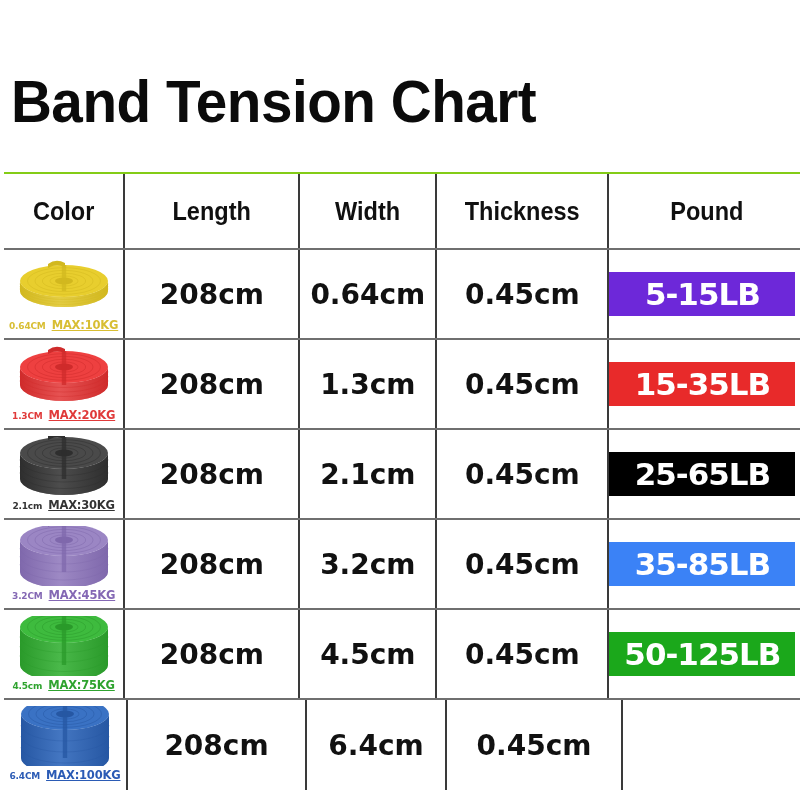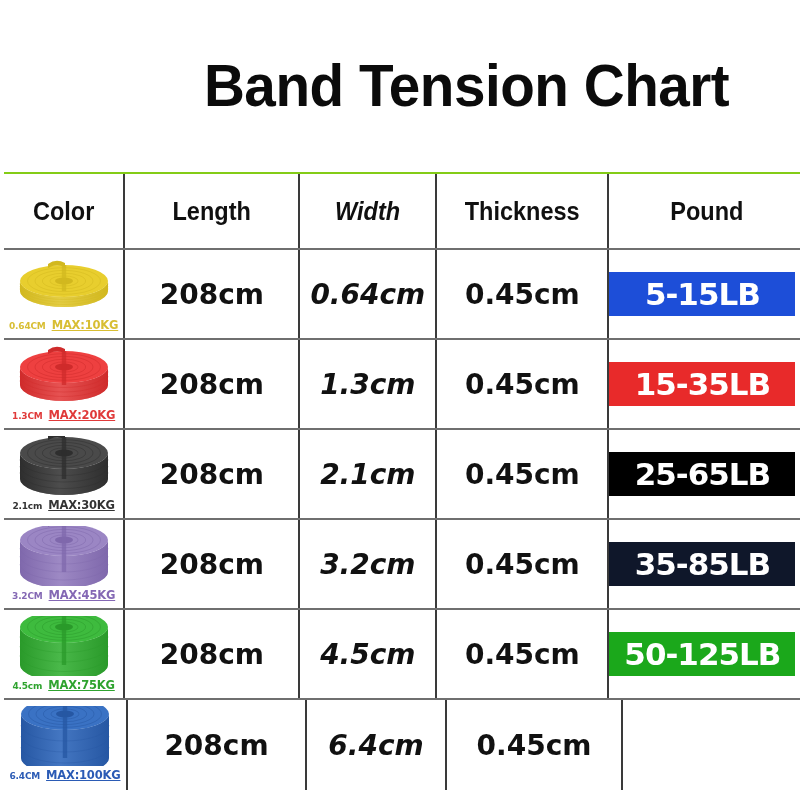--- a/index.html
+++ b/index.html
@@ -10,22 +10,22 @@
     overflow:hidden;
   }
   #page{
     position:relative;
     width:800px; height:800px;
     background:#fff;
   }
 
   
   .title-wrap{
-    position:absolute; left:0; top:36px; width:740px; height:100px;
-    display:flex; align-items:center; justify-content:flex-end;
+    position:absolute; left:0; top:52px; width:740px; height:100px;
+    display:flex; align-items:center; justify-content:flex-start;
   }
   .title{
     font-family:"Liberation Sans", sans-serif;
     font-weight:bold;
     font-size:59px;
     letter-spacing:-0.5px;
     color:#0b0b0b;
     transform:scaleX(0.96);
     white-space:nowrap;
     line-height:1;
@@ -51,21 +51,21 @@
   .cell{
     position:relative;
     height:100%;
     display:flex; align-items:center; justify-content:center;
     border-right:2px solid #3a3a3a;
   }
   .cell.last{ border-right:none; }
 
   .c-color{ width:124px; }
   .c-length{ width:179px; }
-  .c-width{ width:140px;font-style:italic; }
+  .c-width{ width:140px; }
   .c-thick{ width:176px; }
   .c-pound{ width:199px; }
 
   
   .hdr{
     font-family:"Liberation Sans", sans-serif;
     font-weight:bold;
     font-size:25px;
     color:#101010;
     transform:scaleX(0.94);
@@ -194,21 +194,21 @@
     <div class="cell c-length">
       <span class="val">208cm</span>
     </div>
     <div class="cell c-width">
       <span class="val">0.64cm</span>
     </div>
     <div class="cell c-thick">
       <span class="val">0.45cm</span>
     </div>
     <div class="cell c-pound last">
-      <div class="badge" style="background:#1d4ed8">5-15LB</div>
+      <div class="badge" style="background:#6d28d9">5-15LB</div>
     </div>
         </div>
         <div class="row data">
     <div class="cell c-color band-cell">
       <div class="band-art">
   <svg viewBox="0 0 104 60" xmlns="http://www.w3.org/2000/svg">
     <path d="M 8 21
                 A 44 16 0 0 0 96 21
                 L 96 39
                 A 44 16 0 0 1 8 39 Z" fill="#CF2B2B"></path>
@@ -344,21 +344,21 @@
     <div class="cell c-length">
       <span class="val">208cm</span>
     </div>
     <div class="cell c-width">
       <span class="val">3.2cm</span>
     </div>
     <div class="cell c-thick">
       <span class="val">0.45cm</span>
     </div>
     <div class="cell c-pound last">
-      <div class="badge" style="background:#0f172a">35-85LB</div>
+      <div class="badge" style="background:#3b82f6">35-85LB</div>
     </div>
         </div>
         <div class="row data">
     <div class="cell c-color band-cell">
       <div class="band-art">
   <svg viewBox="0 0 104 60" xmlns="http://www.w3.org/2000/svg">
     <path d="M 8 11
                 A 44 16 0 0 0 96 11
                 L 96 49
                 A 44 16 0 0 1 8 49 Z" fill="#2A9A2A"></path>

